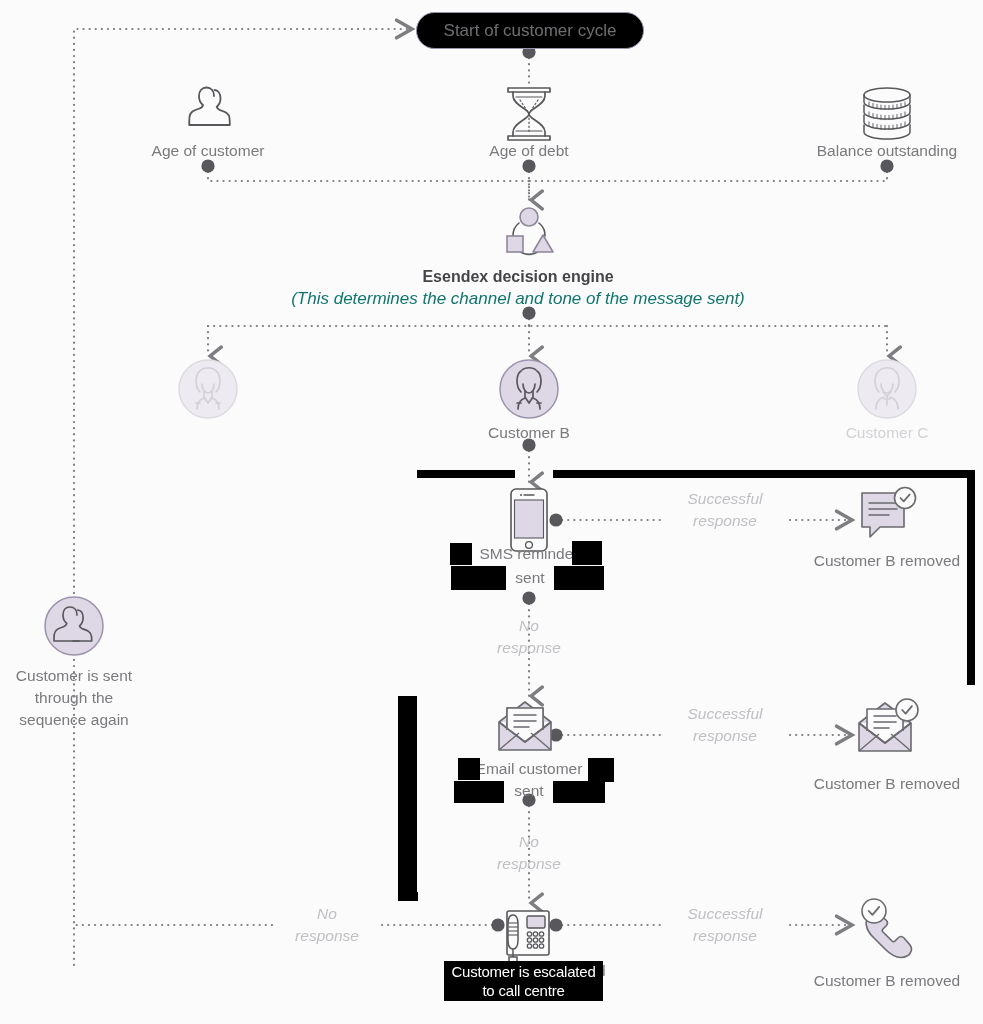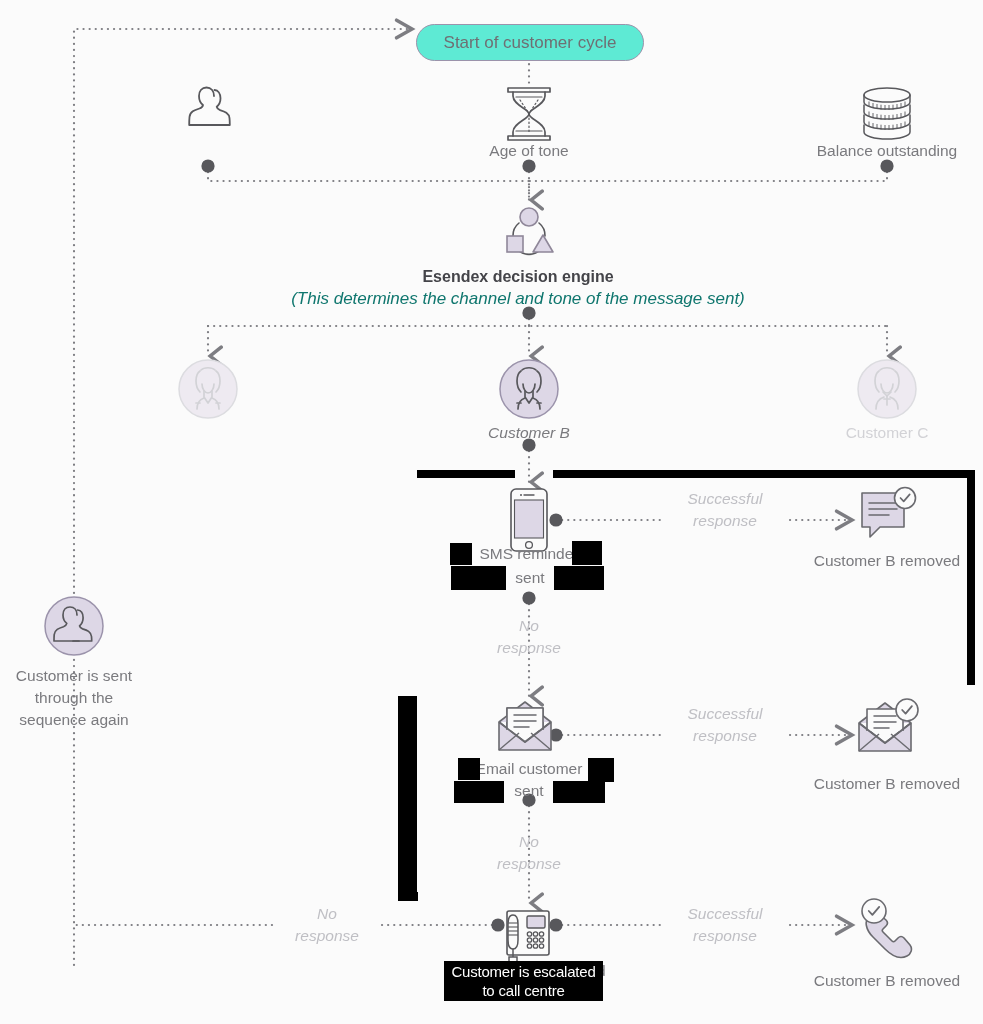--- a/index.html
+++ b/index.html
@@ -43,29 +43,28 @@
     color: #bfbfc4;
     font-size: 15.5px;
     line-height: 1.42;
   }
   .lbl-italic-wrap {
     white-space: normal;
   }
   .pill {
     position: absolute;
     border: 1.6px solid #9b93ab;
-    background: #5eead4;
+    background: #000000;
     border-radius: 999px;
     display: flex;
     align-items: center;
     justify-content: center;
     color: #6f6f73;
     font-size: 17px;
     font-family: "Liberation Sans", sans-serif;
-    margin-top: 12px;
   }
   .engine-title {
     font-weight: bold;
     font-size: 16px;
     color: #444449;
     white-space: nowrap;
   }
   .engine-sub {
     font-style: italic;
     font-size: 17px;
@@ -166,40 +165,43 @@
   </div>
 
   <div class="icon-wrap" style="left:178px; top:84px;">
     <svg width="60" height="56" viewBox="0 0 60 56">
       <g fill="none" stroke="#58585c" stroke-width="1.8" stroke-linejoin="round" stroke-linecap="round">
         <path d="M36 12c0-5.2-3-8.5-7.5-8.5S21 6.8 21 12c0 4.5 2 7.5 4 9 0 0-.5 2.5-3.5 3.5-5 1.6-9.5 3.2-10 8.5-.3 3-.3 8-.3 8h27"></path>
         <path d="M36.5 6c3.6.3 6 3.6 6 8.3 0 4.3-1.9 7-3.8 8.5 0 0 .5 2.4 3.3 3.3 4.8 1.5 9 3 9.5 8.1.3 2.9.3 6.8.3 6.8H31"></path>
       </g>
     </svg>
   </div>
+  <div class="node" style="left:58px; top:140px; width:300px;">
+    <div class="lbl">Age of customer</div>
+  </div>
 
   <div class="icon-wrap" style="left:500px; top:84px;">
     <svg width="58" height="60" viewBox="0 0 58 60">
       <g fill="none" stroke="#58585c" stroke-width="1.7" stroke-linejoin="round" stroke-linecap="round">
         <rect x="8" y="4" width="42" height="4"></rect>
         <rect x="8" y="52" width="42" height="4"></rect>
         <path d="M13 8v4c0 9 16 13 16 18 0 5-16 9-16 18v4"></path>
         <path d="M45 8v4c0 9-16 13-16 18 0 5 16 9 16 18v4"></path>
         <path d="M16 13h26" stroke-width="1.2"></path>
         <path d="M16 47h26" stroke-width="1.2"></path>
       </g>
       <g stroke="#58585c" stroke-width="1.2" stroke-dasharray="1.4 2.6" stroke-linecap="round">
         <path d="M20 16 L28 28"></path>
         <path d="M38 16 L30 28"></path>
         <path d="M29 30 L29 48"></path>
       </g>
     </svg>
   </div>
   <div class="node" style="left:379px; top:140px; width:300px;">
-    <div class="lbl">Age of tone</div>
+    <div class="lbl">Age of debt</div>
   </div>
 
   <div class="icon-wrap" style="left:856px; top:85px;">
     <svg width="62" height="58" viewBox="0 0 62 58">
       <g fill="none" stroke="#58585c" stroke-width="1.5" stroke-linejoin="round" stroke-linecap="round">
         <ellipse cx="31" cy="10" rx="23" ry="7"></ellipse>
         <path d="M8 10v7c0 3.9 10.3 7 23 7s23-3.1 23-7v-7"></path>
         <path d="M8 20v7c0 3.9 10.3 7 23 7s23-3.1 23-7v-7"></path>
         <path d="M8 30v7c0 3.9 10.3 7 23 7s23-3.1 23-7v-7"></path>
         <path d="M8 40v7c0 3.9 10.3 7 23 7s23-3.1 23-7v-7"></path>
@@ -258,21 +260,21 @@
         <path d="M23 11c3-3 11-3 14 0"></path>
         <path d="M24 25c0 5 3 9 6 9s6-4 6-9"></path>
         <path d="M26 32v6l4 6 4-6v-6"></path>
         <path d="M19 50c0-7 4-10 7-11"></path>
         <path d="M41 50c0-7-4-10-7-11"></path>
         <path d="M18 44h4"></path>
           <path d="M38 44h4"></path>
       </g>
     </svg>
   </div>
-  <div class="node" style="left:379px; top:422px; width:300px;font-style:italic;">
+  <div class="node" style="left:379px; top:422px; width:300px;">
     <div class="lbl">Customer B</div>
   </div>
 
   <div class="icon-wrap" style="left:857px; top:359px;">
     <svg width="60" height="60" viewBox="0 0 60 60">
       <circle cx="30" cy="30" r="29" fill="#eeeaf1" stroke="#dcdce0" stroke-width="1.5"></circle>
       <g fill="none" stroke="#d2d2d6" stroke-width="1.7" stroke-linejoin="round" stroke-linecap="round">
         <path d="M22 12c-3 2-4 6-4 10 0 6 2 9 4 11"></path>
         <path d="M38 12c3 2 4 6 4 10 0 6-2 9-4 11"></path>
         <path d="M23 11c3-3 11-3 14 0"></path>

